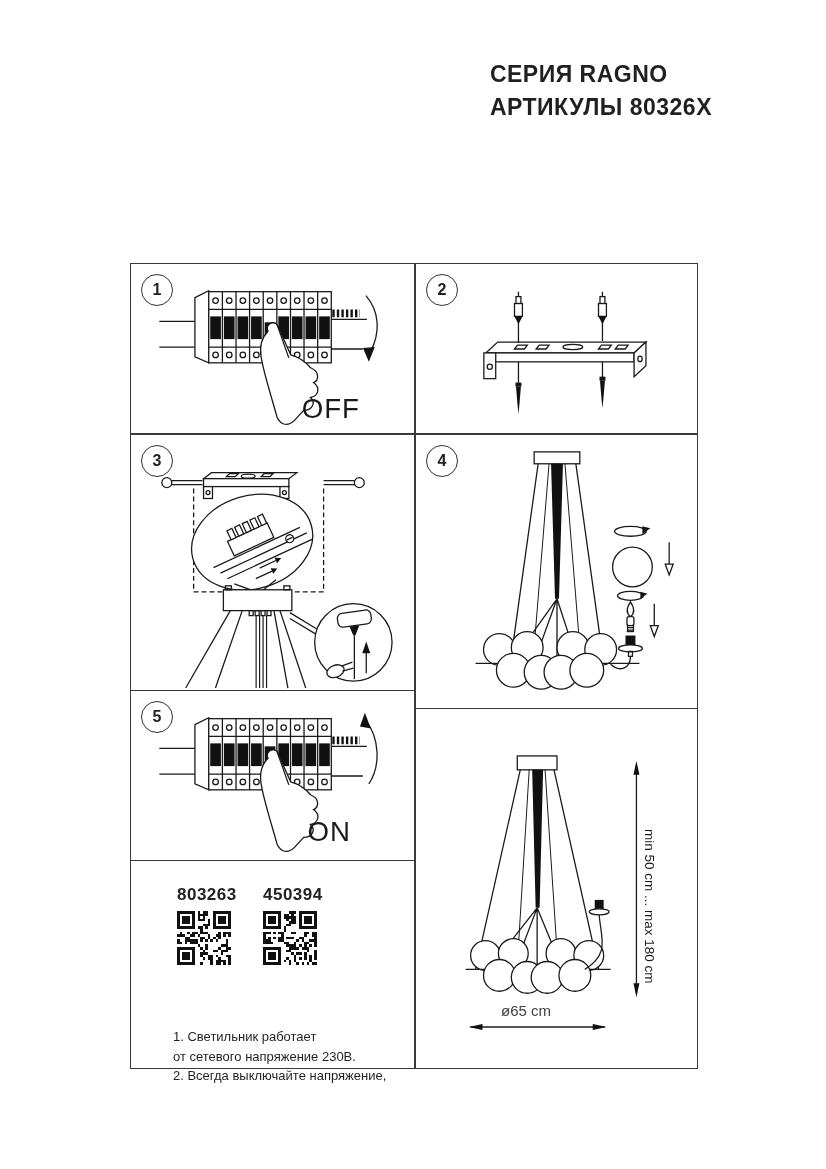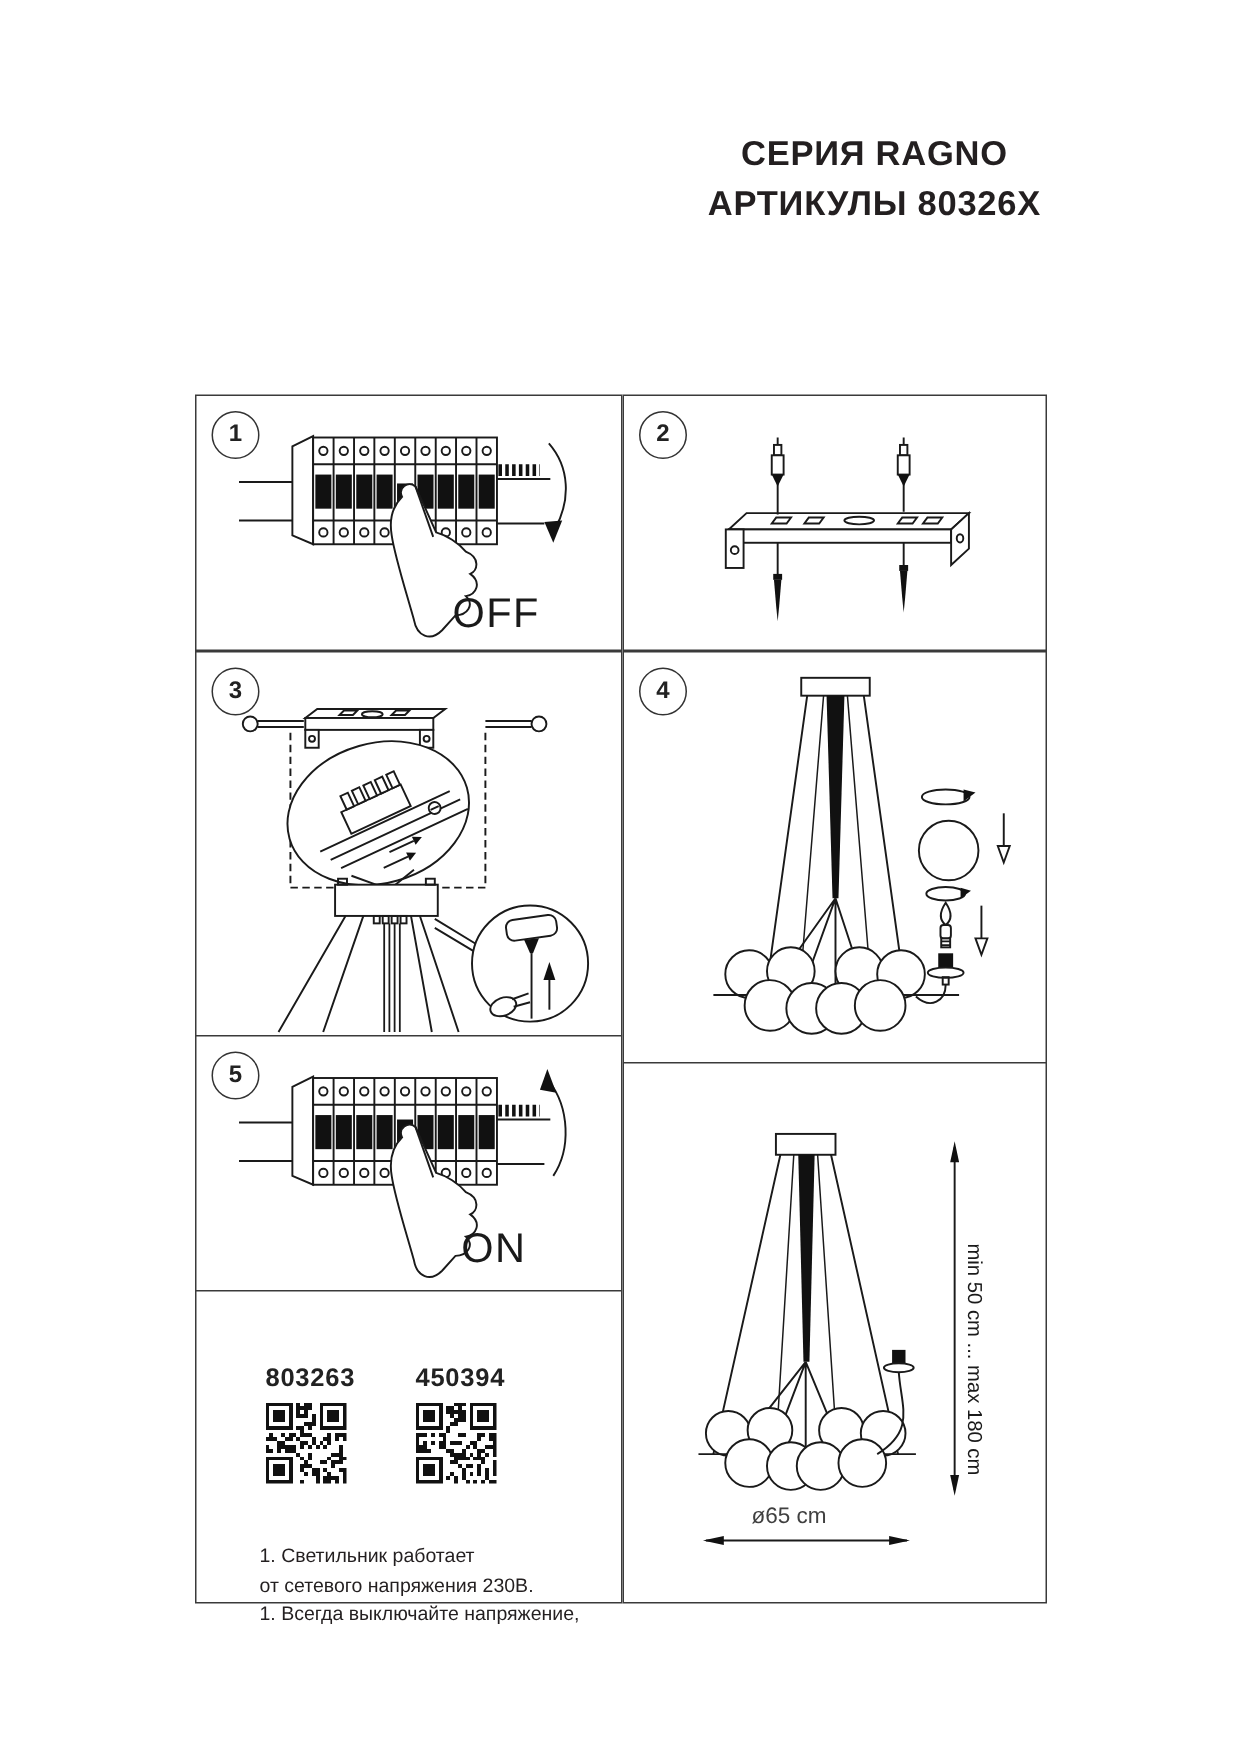--- a/index.html
+++ b/index.html
@@ -1,18 +1,18 @@
 <!DOCTYPE html>
 <html><head>
 <meta charset="utf-8">
 <style>
   html,body{margin:0;padding:0;background:#fff;}
   .page{position:relative;width:826px;height:1169px;background:#fff;overflow:hidden;
         font-family:"Liberation Sans","DejaVu Sans",sans-serif;color:#231f20;}
-  .hdr{position:absolute;right:132px;text-align:center;font-weight:bold;color:#231f20;margin-top:28px;}
+  .hdr{position:absolute;right:114px;text-align:left;font-weight:bold;color:#231f20;}
   .hdr-title{top:58px;font-size:23px;line-height:33px;letter-spacing:.5px;}
   .hdr-sub{top:144px;font-size:23px;line-height:28px;}
   .hdr-sub .ls{letter-spacing:2.5px;}
   .hdr-sub .ls2{letter-spacing:.4px;}
   .panel{position:absolute;border:1px solid #3a3a3a;background:#fff;box-sizing:border-box;}
   .p1{left:130px;top:263px;width:285px;height:171px;}
   .p2{left:415px;top:263px;width:283px;height:171px;}
   .p3{left:130px;top:434px;width:285px;height:257px;}
   .p4{left:415px;top:434px;width:283px;height:275px;}
   .p5{left:130px;top:690px;width:285px;height:171px;}
@@ -21,21 +21,21 @@
   .stepnum{position:absolute;left:10px;top:10px;width:30px;height:30px;border:1.5px solid #333;
            border-radius:50%;display:flex;align-items:center;justify-content:center;
            font-size:16px;font-weight:bold;color:#222;}
   .draw{position:absolute;left:0;top:0;width:100%;height:100%;}
   svg{display:block;}
   .ln{stroke:#1a1a1a;fill:none;stroke-width:1.3;}
   .lnf{stroke:#1a1a1a;fill:#fff;stroke-width:1.3;}
   .blk{fill:#111;stroke:none;}
   .svgtxt{font-family:"Liberation Sans","DejaVu Sans",sans-serif;fill:#1a1a1a;}
   .art-row{position:absolute;top:24px;left:0;width:100%;display:flex;justify-content:flex-start;
-           padding-left:46px;gap:44px;box-sizing:border-box;margin-top:24px;}
+           padding-left:46px;gap:30px;box-sizing:border-box;}
   .art{width:56px;text-align:center;}
   .art-code{font-size:17px;font-weight:bold;letter-spacing:.5px;color:#222;margin-bottom:6px;}
   .qr{width:54px;height:54px;}
   .notes{position:absolute;left:42px;top:122px;font-size:13px;line-height:19.5px;color:#231f20;margin-top:44px;}
   .dim-v{position:absolute;left:226px;top:95px;height:205px;writing-mode:vertical-rl;
          text-align:center;font-size:13.5px;color:#1a1a1a;white-space:nowrap;}
   .dim-h{position:absolute;left:50px;top:293px;width:120px;text-align:center;
          font-size:15px;color:#404040;}
 </style>
 </head>
@@ -571,22 +571,22 @@
             <rect x="15" y="1" width="5" height="5" fill="#fff"></rect>
             <rect x="16" y="2" width="3" height="3" fill="#111"></rect>
             <rect x="0" y="14" width="7" height="7" fill="#111"></rect>
             <rect x="1" y="15" width="5" height="5" fill="#fff"></rect>
             <rect x="2" y="16" width="3" height="3" fill="#111"></rect>
           </svg>
       </div>
     </div>
     <div class="notes">
       <div>1. Светильник работает</div>
-      <div>от сетевого напряжения 230В.</div>
-      <div>1. Всегда выключайте напряжение,</div>
+      <div>от сетевого напряжение 230В.</div>
+      <div>2. Всегда выключайте напряжение,</div>
     </div>
   </div>
 
   <div class="panel pdim">
     <svg class="draw" viewBox="0 0 283 361">
       <rect class="lnf" x="102" y="47" width="40" height="14"></rect>
       <g class="ln" stroke-width="1.4">
         <path d="M105,61 L60,262 M139,61 L184,262"></path>
         <path d="M114,61 L102,258 M130,61 L143,258" stroke-width="1"></path>
       </g>

